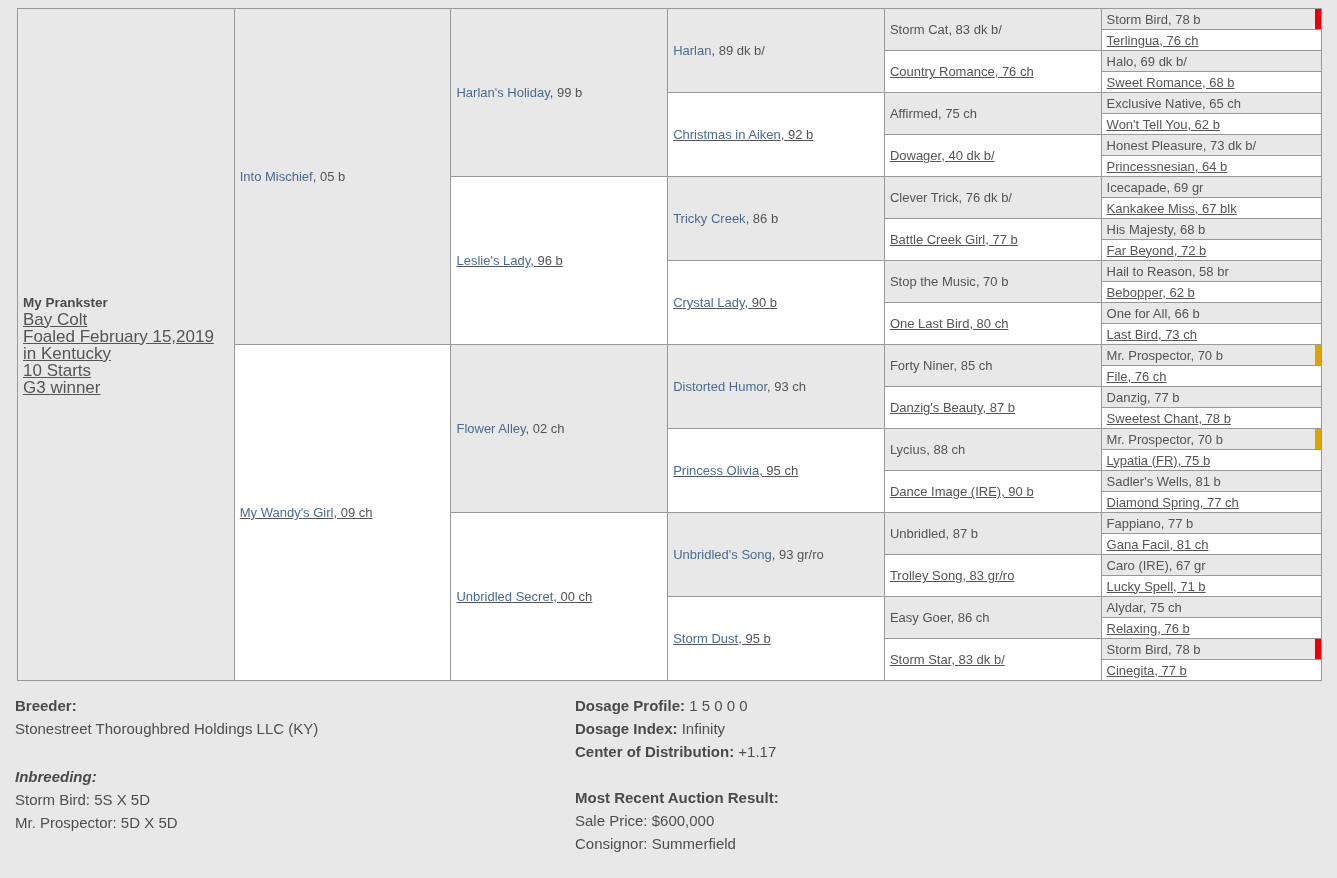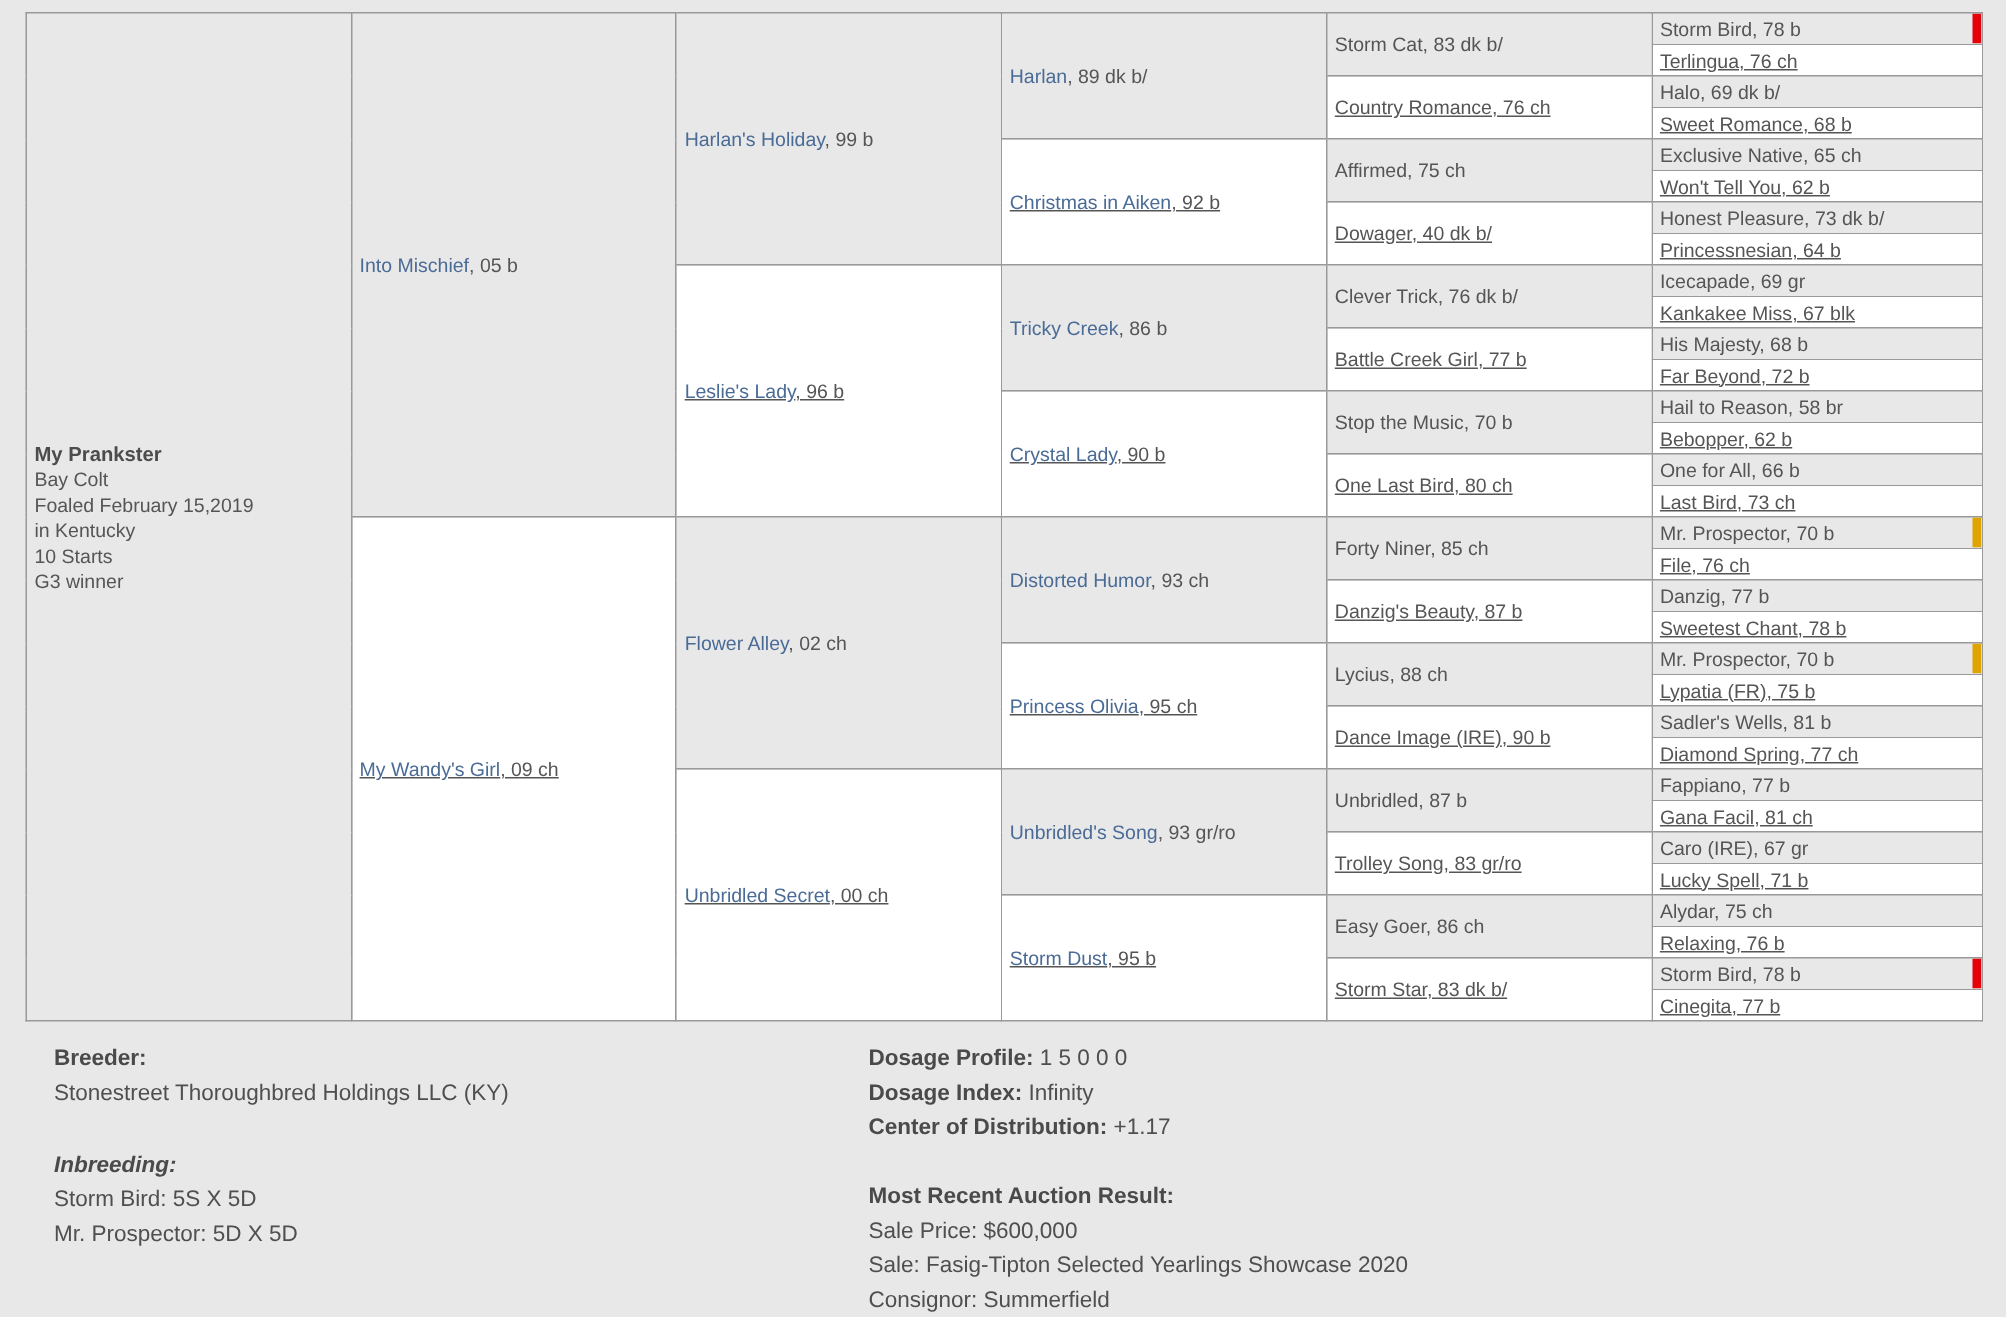--- a/index.html
+++ b/index.html
@@ -32,28 +32,29 @@
   .white{background:#ffffff;text-decoration:underline;}
   .horse-link{color:#4a6b96;text-decoration:none;cursor:pointer;}
   .horse-plain{color:#555;}
   .horse-detail{color:#555;}
   .gen5{height:20px;}
   .marker{position:absolute;top:0;bottom:0;right:0;width:6px;}
   .marker.red{background:#e60008;}
   .marker.gold{background:#e0a400;}
   .subject-cell{padding-left:5px;}
   .subject-name{font-weight:bold;font-size:13.5px;color:#4c4c4c;line-height:17px;}
-  .subject-line{font-size:13px;color:#555;line-height:17px;}
+  .subject-line{font-size:17px;color:#555;line-height:17px;text-decoration:underline;}
   
   .footer{
     display:flex;
-    padding-left:36px;
+    padding-left:15px;
     margin-top:13px;
     font-size:15px;
     color:#4f4f4f;
+    gap:17px;
   }
   .footer .left-col{width:543px;}
   .footer .right-col{flex:1;}
   .footer p{margin:0;line-height:23px;}
   .flabel{font-weight:bold;color:#4a4a4a;}
   .fgap{margin-top:23px !important;}
   .fgap2{margin-top:25px !important;font-style:italic;}
 </style>
 </head>
 <body>
@@ -212,17 +213,16 @@
     <p class="flabel fgap2">Inbreeding:</p>
     <p>Storm Bird: 5S X 5D</p>
     <p>Mr. Prospector: 5D X 5D</p>
   </div>
   <div class="right-col">
     <p><span class="flabel">Dosage Profile:</span> <span>1 5 0 0 0</span></p>
     <p><span class="flabel">Dosage Index:</span> <span>Infinity</span></p>
     <p><span class="flabel">Center of Distribution:</span> <span>+1.17</span></p>
     <p class="flabel fgap">Most Recent Auction Result:</p>
     <p>Sale Price: $600,000</p>
-    <p>Sale: Fasig-Tipton Selected Yearlings Showcase 2020</p>
     <p>Consignor: Summerfield</p>
 
   </div>
 </div>
 
 </body></html>

